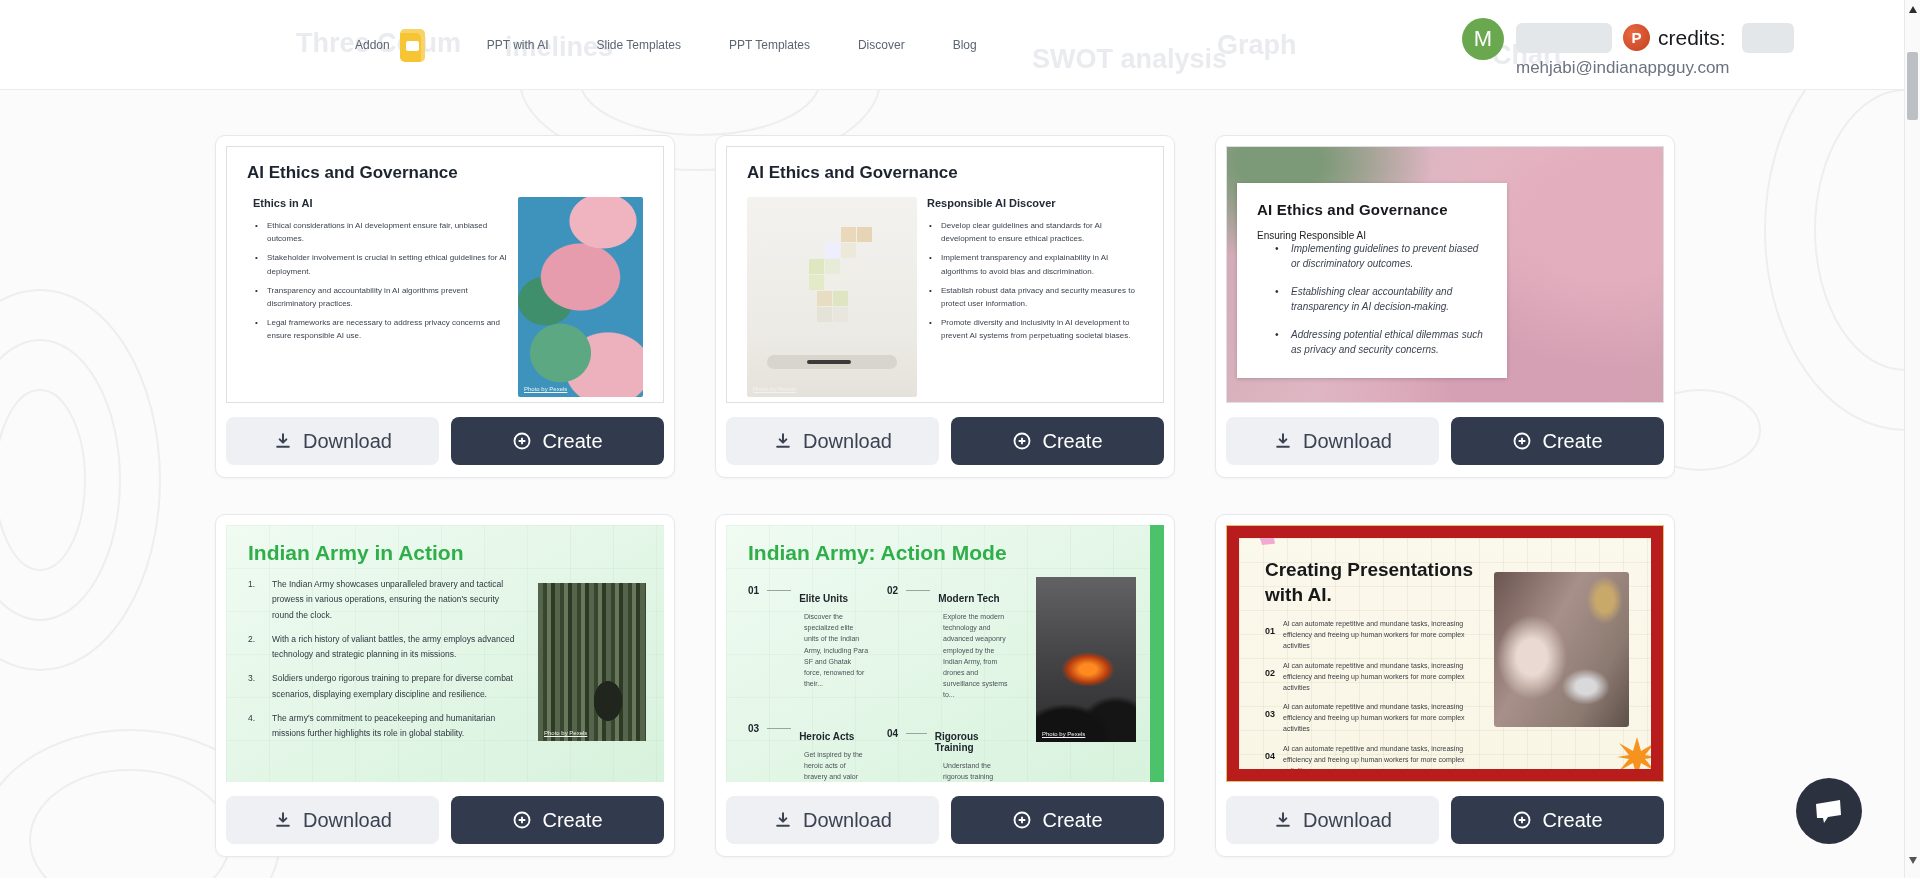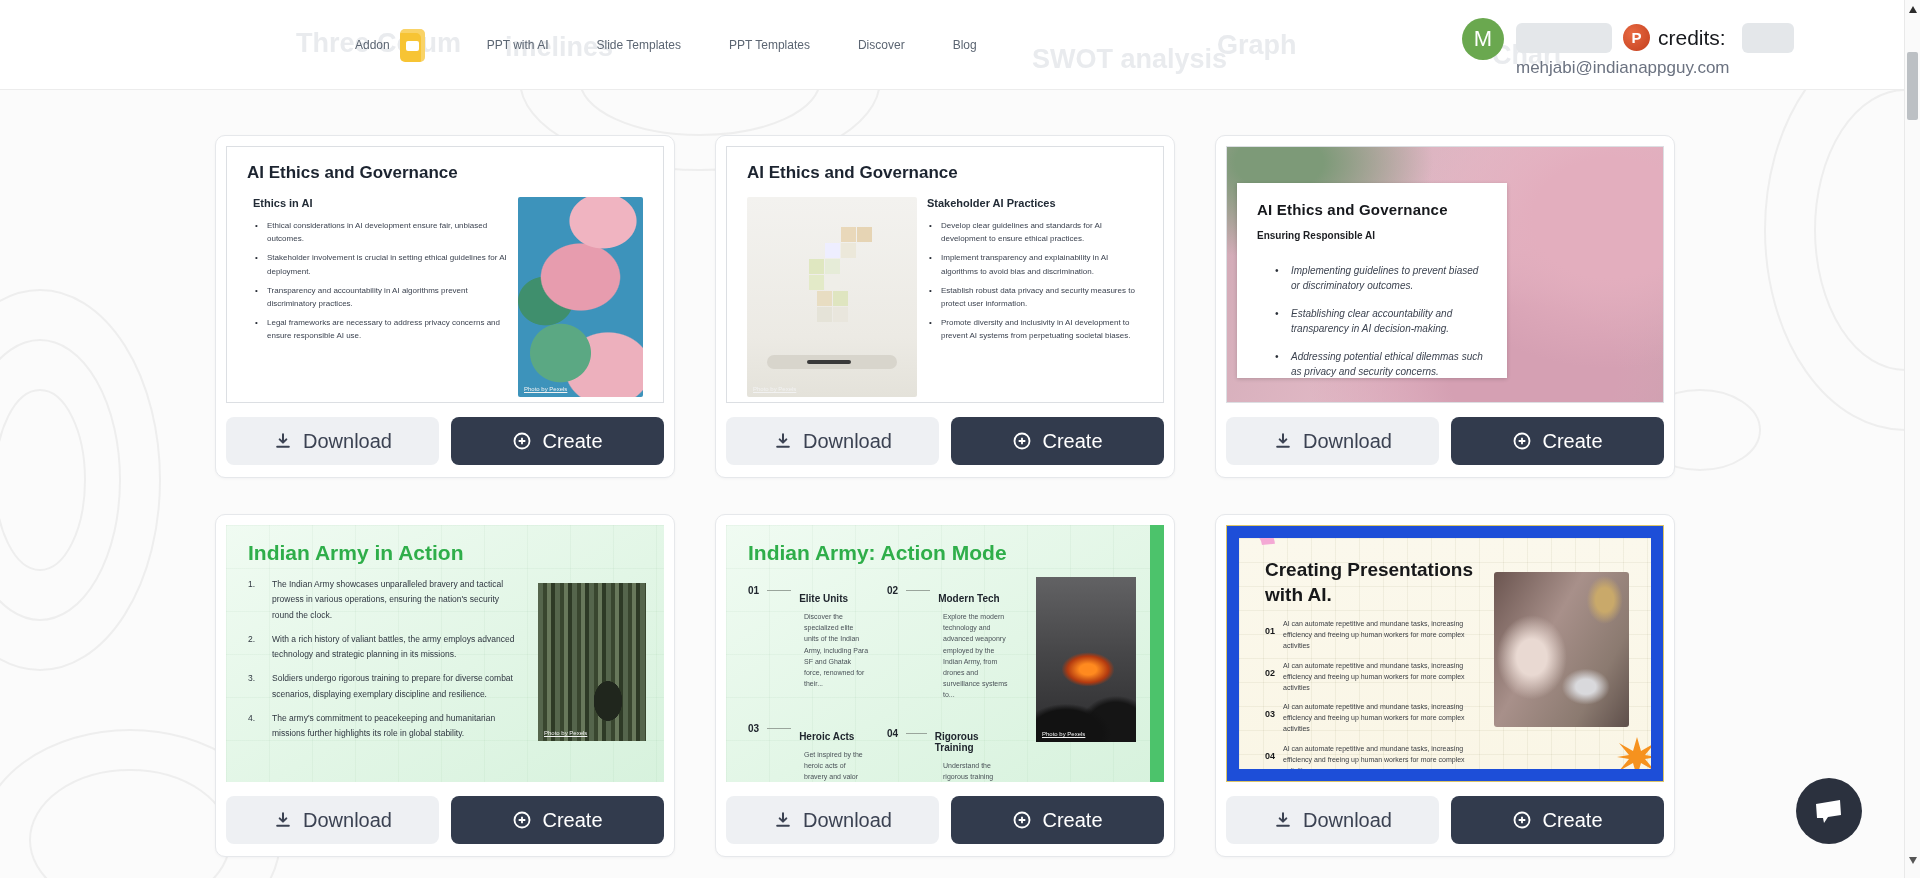--- a/index.html
+++ b/index.html
@@ -80,21 +80,21 @@
   .img-card2 .base::after { content:""; position:absolute; left:40px; top:5px; width:44px; height:4px; background:#3a3a3a; border-radius:2px; }
 
   
   .s-photo { background:radial-gradient(220px 140px at 12% 6%,#7d9a78 20%,transparent 70%),
       radial-gradient(260px 200px at 88% 28%,#e3aebe 30%,transparent 75%),
       radial-gradient(280px 220px at 70% 88%,#d5a0b3 30%,transparent 80%),
       linear-gradient(120deg,#cfa8b4,#e7becb 60%,#caa2ae); }
   .s3-panel { position:absolute; left:10px; top:36px; width:62%; bottom:24px; background:#fff;
     padding:18px 20px; box-shadow:0 1px 4px rgba(0,0,0,.18); }
   .s3-title { font-size:15px; font-weight:800; color:#16181c; margin-bottom:12px; letter-spacing:.2px; }
-  .s3-head { font-size:10px; font-weight:700; color:#1c1e22; margin-bottom:22px; }
+  .s3-head { font-size:10px; font-weight:400; color:#1c1e22; }
   .s3-ul { list-style:none; padding-left:18px; }
   .s3-ul li { font-size:10px; color:#3c4350; line-height:1.5; margin-bottom:13px; padding-left:16px; position:relative;font-style:italic; }
   .s3-ul li::before { content:"•"; position:absolute; left:0; color:#2a2f38; }
 
   
   .s-green { border:none;
     background-image:linear-gradient(rgba(70,140,80,.05) 1px,transparent 1px),
       linear-gradient(90deg,rgba(70,140,80,.05) 1px,transparent 1px),
       linear-gradient(150deg,#f0fbf2 0%,#e2f6e6 55%,#d7f2dd 100%);
     background-size:43px 43px,43px 43px,100% 100%; padding:16px 22px; }
@@ -115,21 +115,21 @@
   .s5-dash { width:24px; height:1px; background:#9aa59c; }
   .s5-name { font-size:10px; font-weight:800; color:#20262e;margin-top:16px; }
   .s5-text { font-size:7px; color:#4a5258; line-height:1.6; padding-left:56px; }
   .img-card5 { position:absolute; right:28px; top:52px; width:100px; height:165px;
     background:radial-gradient(34px 22px at 52% 56%,#ff8a1f 25%,#b23a10 60%,transparent 78%),
       radial-gradient(60px 40px at 30% 95%,#121212 60%,transparent 75%),
       radial-gradient(50px 44px at 80% 92%,#151515 60%,transparent 75%),
       linear-gradient(180deg,#626264 0%,#474749 45%,#2c2c2e 100%); }
 
   
-  .s-yellow { border:1px solid #dcc568; background:#1d4ed8; padding:12px; }
+  .s-yellow { border:1px solid #dcc568; background:#b91c1c; padding:12px; }
   .s6-inner { position:relative; width:100%; height:100%; overflow:hidden;
     background-image:linear-gradient(rgba(120,110,60,.08) 1px,transparent 1px),
       linear-gradient(90deg,rgba(120,110,60,.08) 1px,transparent 1px),
       linear-gradient(#fbf8ec,#faf6e6); background-size:24px 24px,24px 24px,100% 100%; padding:20px 26px; }
   .s6-title { font-size:19px; font-weight:800; color:#17181a; width:230px; line-height:1.3; margin-bottom:12px; }
   .s6-item { display:flex; gap:8px; width:58%; margin-bottom:9px; }
   .s6-num { font-size:9px; font-weight:800; color:#17181a; padding-top:7px; }
   .s6-text { font-size:7px; color:#3a3d42; line-height:1.55; }
   .img-card6 { position:absolute; right:22px; top:34px; width:135px; height:155px; border-radius:3px;
     background:radial-gradient(50px 60px at 28% 55%,#e9d9d2 30%,transparent 70%),
@@ -231,21 +231,21 @@
   <div class="card">
     <div class="slide s-white">
       <div class="sw-title">AI Ethics and Governance</div>
       <div class="sw-body">
         <div class="s-img img-card2">
           <span class="blocks"></span>
             <span class="base"></span>
           <span class="credit">Photo by Pexels</span>
         </div>
         <div class="sw-text">
-          <div class="sw-head">Stakeholder AI Practices</div>
+          <div class="sw-head">Responsible AI Discover</div>
           <ul class="sw-ul">
             <li>Develop clear guidelines and standards for AI development to ensure ethical practices.</li>
             <li>Implement transparency and explainability in AI algorithms to avoid bias and discrimination.</li>
             <li>Establish robust data privacy and security measures to protect user information.</li>
             <li>Promote diversity and inclusivity in AI development to prevent AI systems from perpetuating societal biases.</li>
           </ul>
         </div>
       </div>
     </div>
     <div class="btn-row">

